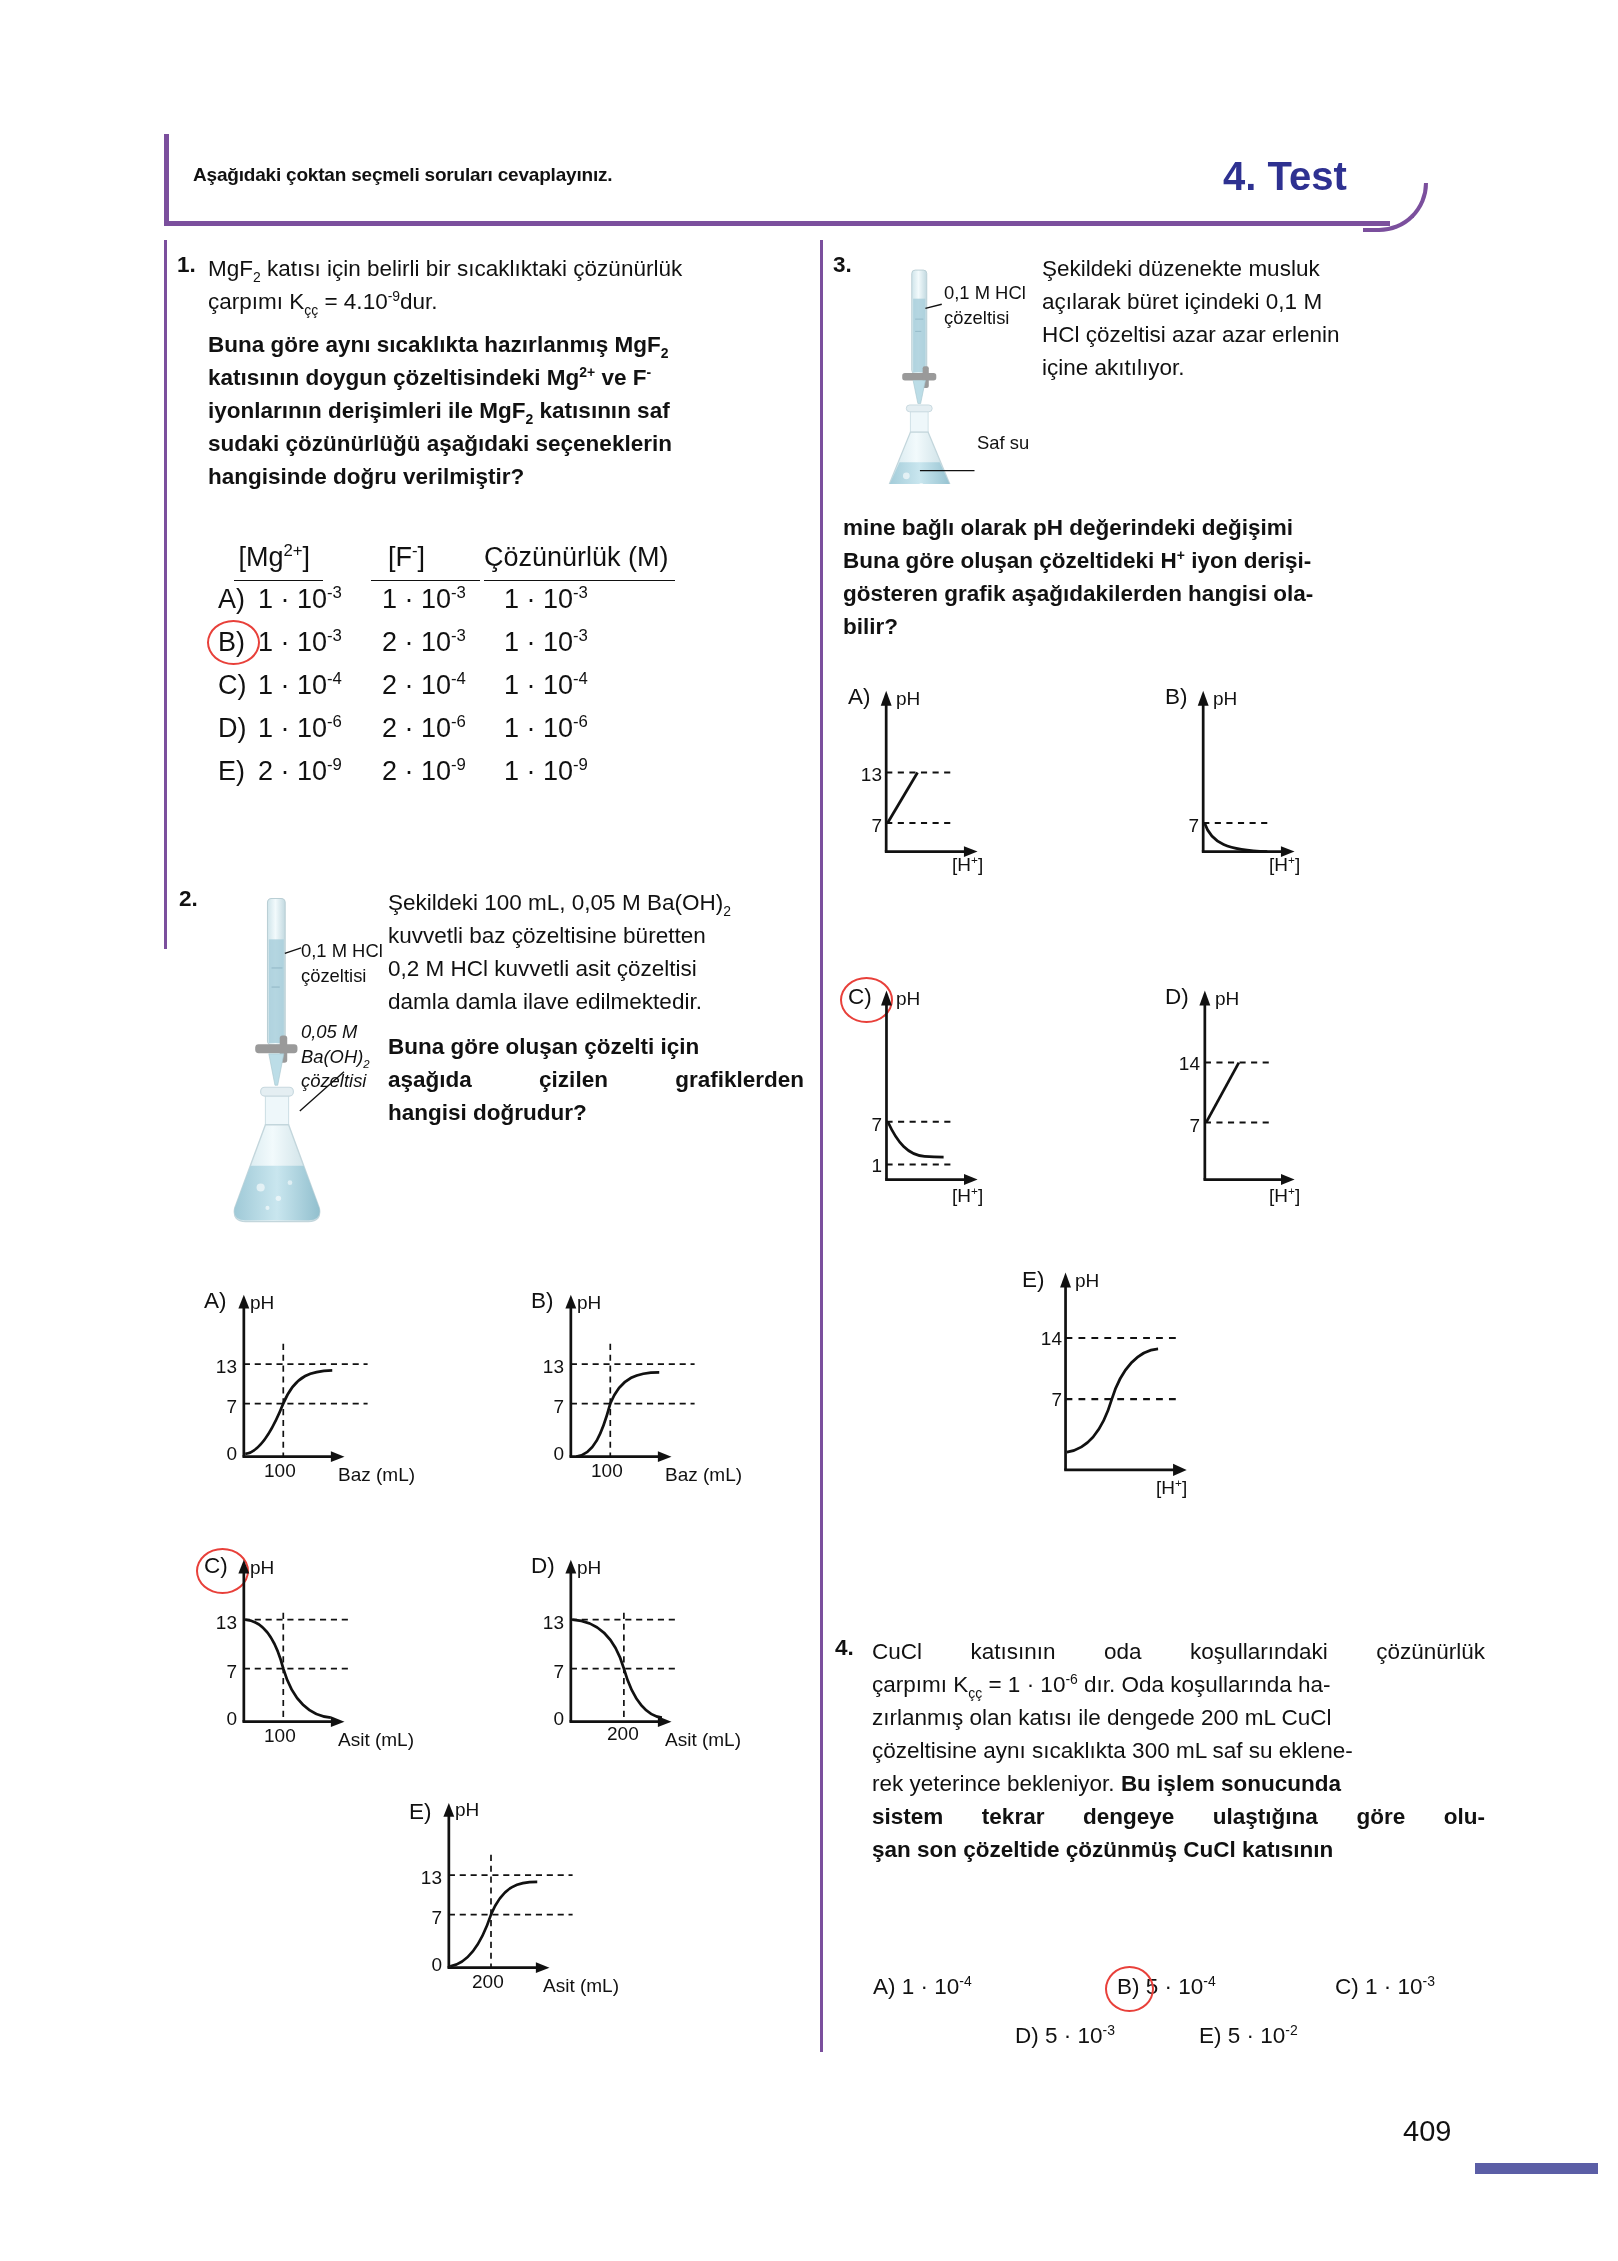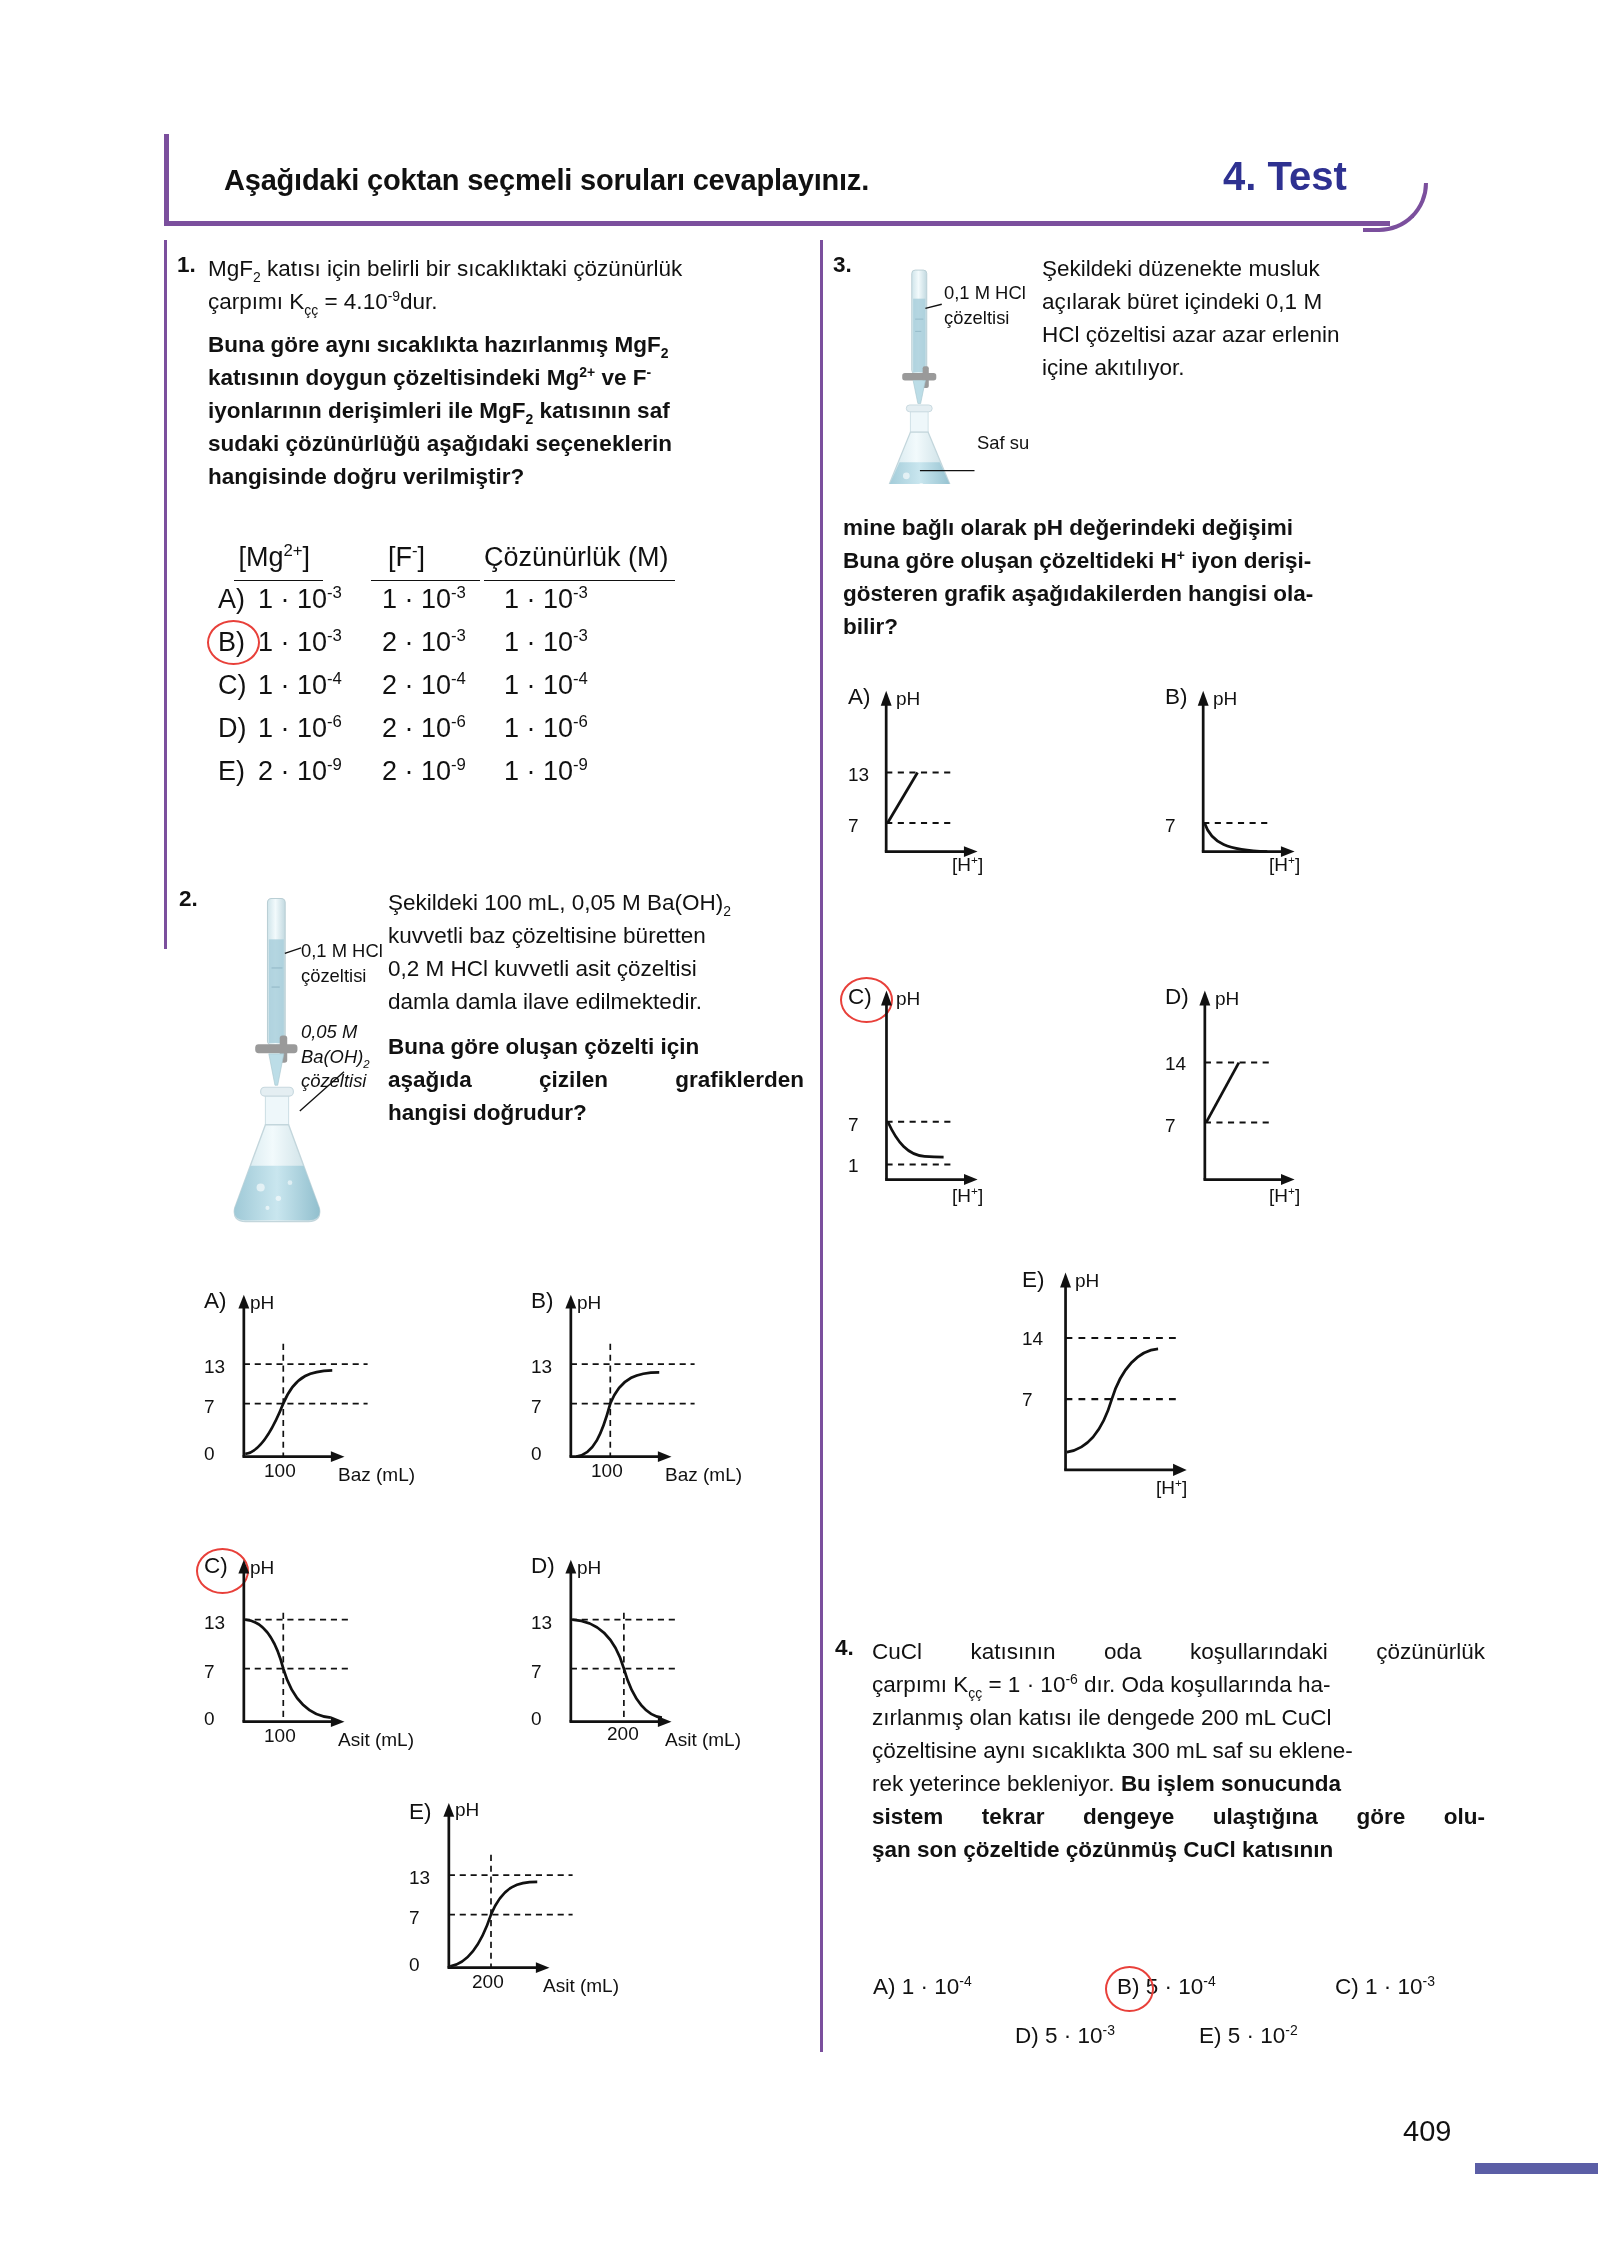--- a/index.html
+++ b/index.html
@@ -8,22 +8,22 @@
 
   .page{position:absolute;inset:0;}
 
   
   #header-frame{position:absolute;left:164px;top:134px;width:1322px;height:91px;}
   #header-left-rule{position:absolute;left:0;top:0;width:4.8px;height:91px;background:#7b4f9d;}
   #header-bottom-rule{position:absolute;left:0;top:87px;width:1226px;height:4.8px;background:#7b4f9d;}
   #header-swoosh{position:absolute;left:1199px;top:49px;width:61px;height:45px;
       border-right:4.8px solid #7b4f9d;border-bottom:4.8px solid #7b4f9d;
       border-bottom-right-radius:55px;border-top:none;border-left:none;}
-  #header-title{position:absolute;left:29px;top:30px;font-size:29px;font-weight:bold;
-      letter-spacing:-0.2px;white-space:nowrap;margin-left:31px;}
+  #header-title{position:absolute;left:29px;top:30px;font-size:19px;font-weight:bold;
+      letter-spacing:-0.2px;white-space:nowrap;}
   #test-label{position:absolute;left:1059px;top:20.4px;font-size:40px;font-weight:bold;
       color:#2e3191;white-space:nowrap;}
 
   
   #col-divider{position:absolute;left:820px;top:240px;width:3.4px;height:1812px;background:#7b4f9d;}
   #left-col-rule{position:absolute;left:164px;top:240px;width:3.4px;height:709px;background:#7b4f9d;}
 
   
   .qnum{position:absolute;font-size:22.5px;font-weight:bold;}
   .body-txt{position:absolute;font-size:22.5px;line-height:33px;}
@@ -47,21 +47,21 @@
   .circle-mark{position:absolute;border:2.7px solid #e8403a;border-radius:50%;}
 
   
   .apparatus{position:absolute;}
   .label-txt{position:absolute;font-size:18.4px;line-height:24.5px;white-space:nowrap;}
 
   
   .graph{position:absolute;}
   .graph .opt{position:absolute;font-size:22.5px;}
   .graph .axlabel{position:absolute;font-size:19px;white-space:nowrap;}
-  .graph .tick{position:absolute;font-size:19px;text-align:left;}
+  .graph .tick{position:absolute;font-size:19px;text-align:right;}
 
   
   #page-number{position:absolute;left:1403px;top:2115px;font-size:29px;}
   #footer-bar{position:absolute;left:1475px;top:2163px;width:123px;height:11px;background:#5b5ea6;}
 
   .opts-row{position:absolute;font-size:22.5px;}
 </style>
 </head>
 <body>
 

